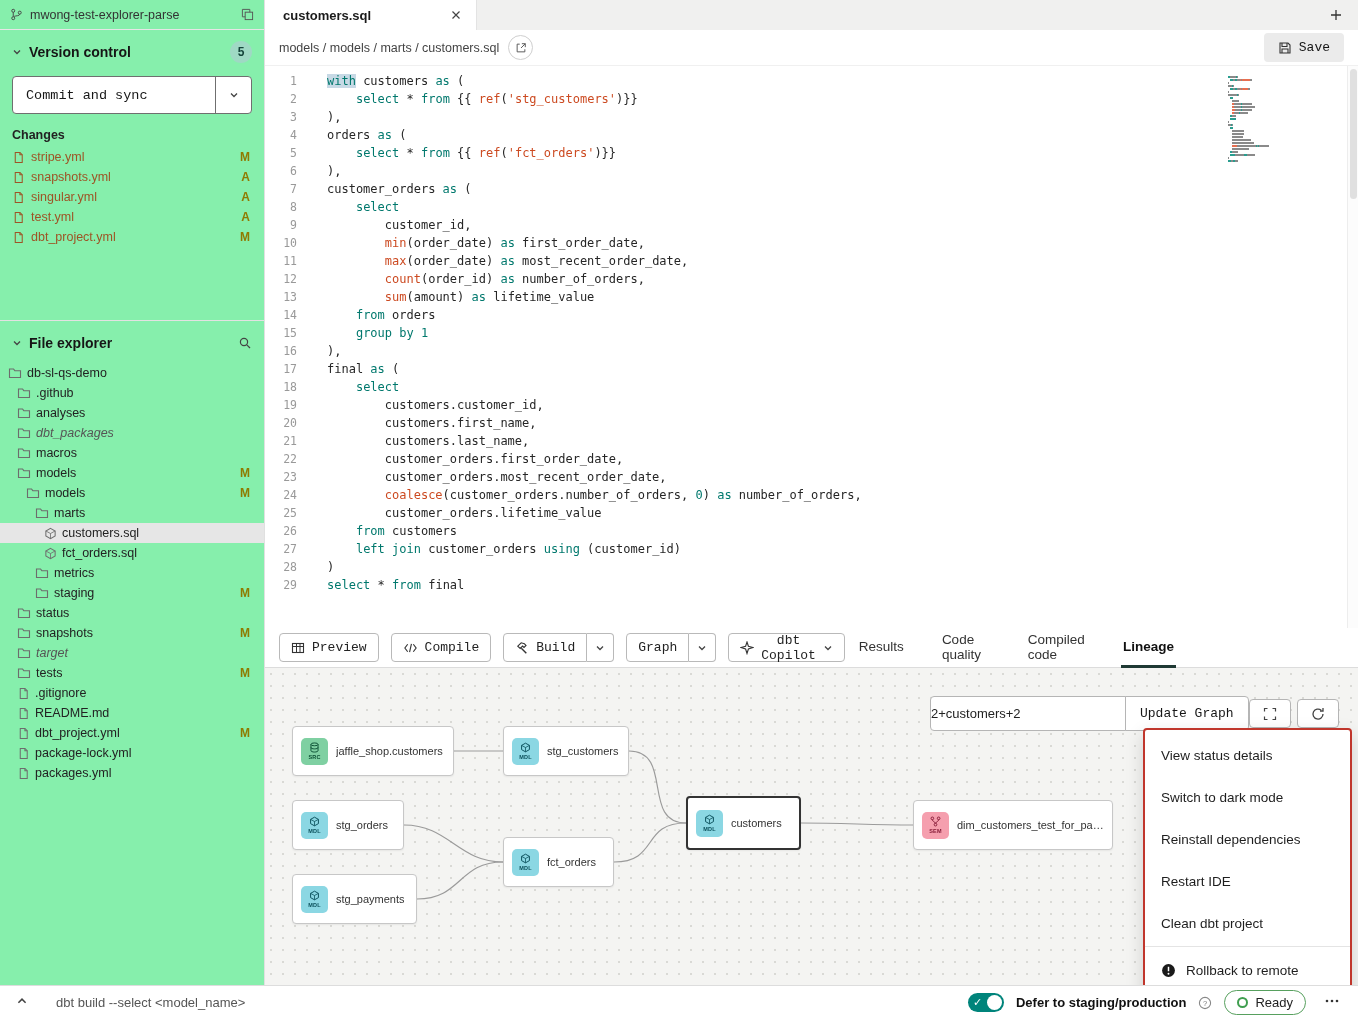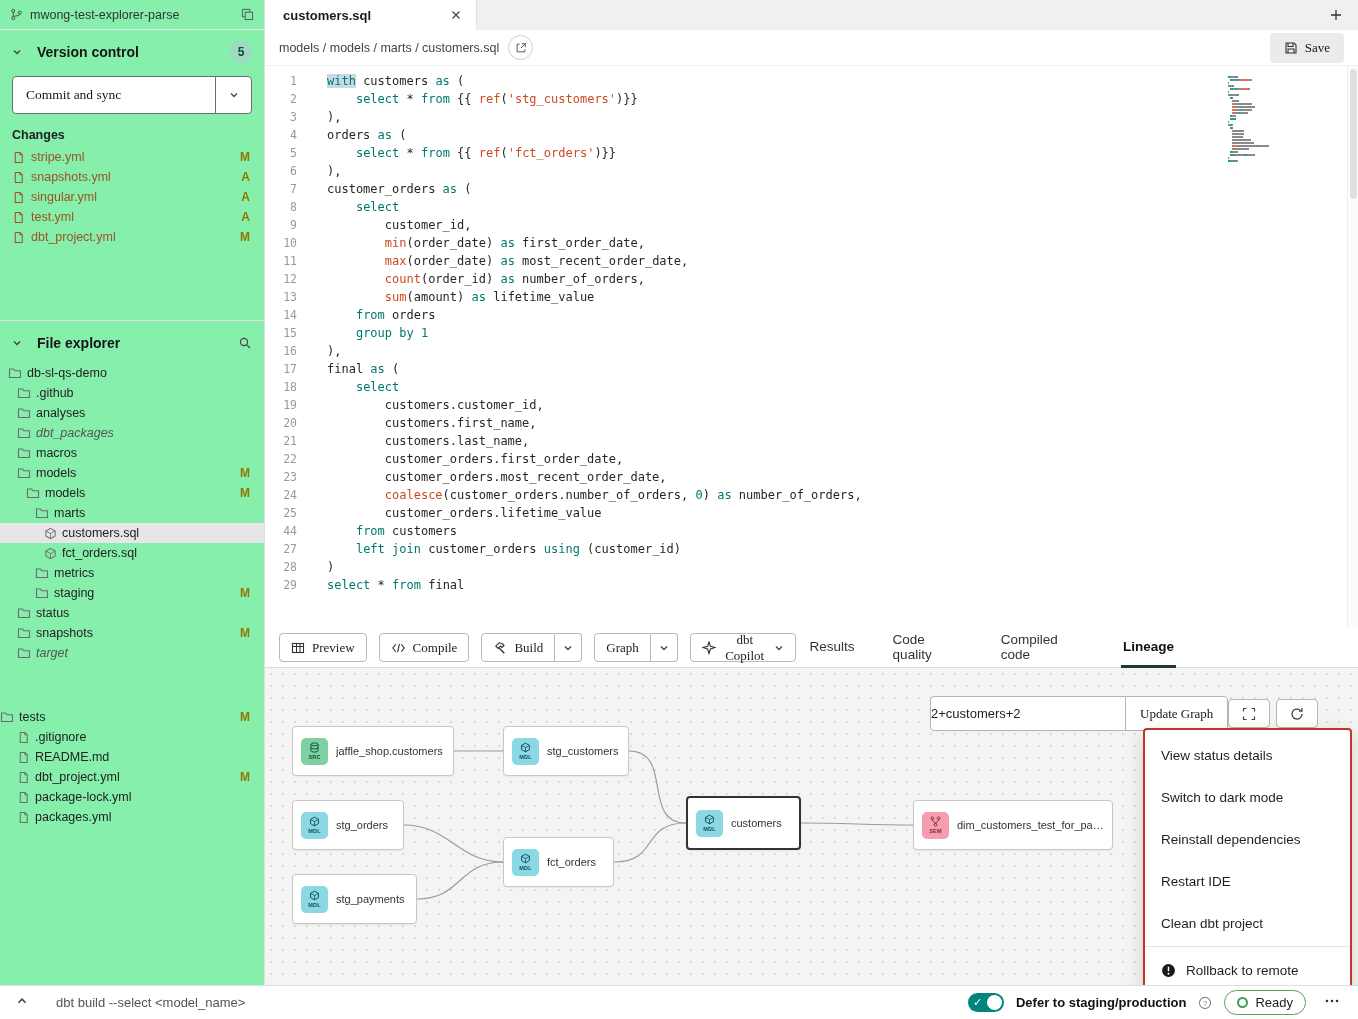--- a/index.html
+++ b/index.html
@@ -3,31 +3,31 @@
 <meta charset="utf-8">
 <style>
   :root{
     --accent:#00847b; --danger:#c0362c; --modified:#8f7a00; --changed_file:#9d5425;
   }
   *{box-sizing:border-box}
   html,body{margin:0;padding:0;background:#fff}
   .app{width:1358px;height:1019px;display:flex;flex-direction:column;overflow:hidden;
        font-family:"Liberation Sans",sans-serif;font-size:13px;color:#1a1a1a;background:#fff;cursor:default}
   .icon{display:inline-flex;align-items:center;justify-content:center;line-height:0}
-  button{font-family:Liberation Serif, serif}
+  button{font-family:Liberation Mono, monospace}
 
   .main-row{display:flex;flex:1;min-height:0}
 
   
   .sidebar{flex:0 0 265px;width:265px;border-right:1px solid #e0e0e0;display:flex;flex-direction:column;background:#86efac}
   .branch-row{flex:0 0 30px;height:30px;display:flex;align-items:center;gap:7px;padding:0 10px;
               border-bottom:1px solid #e6e6e6;font-size:12.5px;color:#333}
   .branch-row .copy{margin-left:auto;cursor:pointer}
   .section-vc{flex:0 0 290px;height:290px;padding-top:8px}
-  .sec-head{height:28px;display:flex;align-items:center;gap:15px;padding:0 12px;font-size:14px;font-weight:bold;color:#161616}
+  .sec-head{height:28px;display:flex;align-items:center;gap:7px;padding:0 12px;font-size:14px;font-weight:bold;color:#161616}
   .vc-badge{margin-left:auto;width:22px;height:22px;border-radius:50%;background:#9fd9c4;color:#14443a;
             font-size:12px;font-weight:bold;display:flex;align-items:center;justify-content:center}
   .commit-wrap{padding:10px 12px 2px}
   .commit-btn{display:flex;width:100%;height:38px;border:1px solid #6f6f6f;border-radius:4px;background:#fff;align-items:stretch;overflow:hidden}
   .commit-main{flex:1;display:flex;align-items:center;padding-left:13px;font-size:13.5px;background:none;border:none;cursor:pointer;color:#161616}
   .commit-chev{width:36px;border:none;border-left:1px solid #6f6f6f;display:flex;align-items:center;justify-content:center;background:none;cursor:pointer}
   .changes-label{padding:12px 12px 5px;font-size:12.5px;font-weight:bold;color:#222}
   .change-row{height:20px;display:flex;align-items:center;gap:6px;padding:0 14px 0 12px;font-size:12.5px;cursor:pointer}
   .change-row .icon{color:var(--changed_file)}
   .change-row .cname{color:var(--changed_file)}
@@ -364,21 +364,21 @@
               <span class="badge">M</span>
             </div>
             <div class="tree-row italic" style="padding-left: 17px;">
               <span class="icon">
                 <svg width="14" height="14" viewBox="0 0 14 14">
                   <path d="M1.5 3h4l1.3 1.7h5.7V11.5h-11z" fill="none" stroke="currentColor" stroke-width="1.1"></path>
                 </svg>
               </span>
               <span class="tname">target</span>
             </div>
-            <div class="tree-row" style=" margin-top: 44px;">
+            <div class="tree-row" style="padding-left: 17px;">
               <span class="icon">
                 <svg width="14" height="14" viewBox="0 0 14 14">
                   <path d="M1.5 3h4l1.3 1.7h5.7V11.5h-11z" fill="none" stroke="currentColor" stroke-width="1.1"></path>
                 </svg>
               </span>
               <span class="tname">tests</span>
               <span class="badge">M</span>
             </div>
             <div class="tree-row" style="padding-left: 17px;">
               <span class="icon">
@@ -488,21 +488,21 @@
             <div class="ln">16</div>
             <div class="ln">17</div>
             <div class="ln">18</div>
             <div class="ln">19</div>
             <div class="ln">20</div>
             <div class="ln">21</div>
             <div class="ln">22</div>
             <div class="ln">23</div>
             <div class="ln">24</div>
             <div class="ln">25</div>
-            <div class="ln">44</div>
+            <div class="ln">26</div>
             <div class="ln">27</div>
             <div class="ln">28</div>
             <div class="ln">29</div>
           </div>
         <div class="code" id="code-lines"><div class="cl"><span class="t-ksel">with</span><span class="t-p"> customers </span><span class="t-k">as</span><span class="t-p"> (</span></div><div class="cl"><span class="t-p">    </span><span class="t-k">select</span><span class="t-p"> * </span><span class="t-k">from</span><span class="t-p"> {{ </span><span class="t-f">ref</span><span class="t-p">(</span><span class="t-s">'stg_customers'</span><span class="t-p">)}}</span></div><div class="cl"><span class="t-p">),</span></div><div class="cl"><span class="t-p">orders </span><span class="t-k">as</span><span class="t-p"> (</span></div><div class="cl"><span class="t-p">    </span><span class="t-k">select</span><span class="t-p"> * </span><span class="t-k">from</span><span class="t-p"> {{ </span><span class="t-f">ref</span><span class="t-p">(</span><span class="t-s">'fct_orders'</span><span class="t-p">)}}</span></div><div class="cl"><span class="t-p">),</span></div><div class="cl"><span class="t-p">customer_orders </span><span class="t-k">as</span><span class="t-p"> (</span></div><div class="cl"><span class="t-p">    </span><span class="t-k">select</span></div><div class="cl"><span class="t-p">        customer_id,</span></div><div class="cl"><span class="t-p">        </span><span class="t-f">min</span><span class="t-p">(order_date) </span><span class="t-k">as</span><span class="t-p"> first_order_date,</span></div><div class="cl"><span class="t-p">        </span><span class="t-f">max</span><span class="t-p">(order_date) </span><span class="t-k">as</span><span class="t-p"> most_recent_order_date,</span></div><div class="cl"><span class="t-p">        </span><span class="t-f">count</span><span class="t-p">(order_id) </span><span class="t-k">as</span><span class="t-p"> number_of_orders,</span></div><div class="cl"><span class="t-p">        </span><span class="t-f">sum</span><span class="t-p">(amount) </span><span class="t-k">as</span><span class="t-p"> lifetime_value</span></div><div class="cl"><span class="t-p">    </span><span class="t-k">from</span><span class="t-p"> orders</span></div><div class="cl"><span class="t-p">    </span><span class="t-k">group by</span><span class="t-p"> </span><span class="t-n">1</span></div><div class="cl"><span class="t-p">),</span></div><div class="cl"><span class="t-p">final </span><span class="t-k">as</span><span class="t-p"> (</span></div><div class="cl"><span class="t-p">    </span><span class="t-k">select</span></div><div class="cl"><span class="t-p">        customers.customer_id,</span></div><div class="cl"><span class="t-p">        customers.first_name,</span></div><div class="cl"><span class="t-p">        customers.last_name,</span></div><div class="cl"><span class="t-p">        customer_orders.first_order_date,</span></div><div class="cl"><span class="t-p">        customer_orders.most_recent_order_date,</span></div><div class="cl"><span class="t-p">        </span><span class="t-f">coalesce</span><span class="t-p">(customer_orders.number_of_orders, </span><span class="t-n">0</span><span class="t-p">) </span><span class="t-k">as</span><span class="t-p"> number_of_orders,</span></div><div class="cl"><span class="t-p">        customer_orders.lifetime_value</span></div><div class="cl"><span class="t-p">    </span><span class="t-k">from</span><span class="t-p"> customers</span></div><div class="cl"><span class="t-p">    </span><span class="t-k">left join</span><span class="t-p"> customer_orders </span><span class="t-k">using</span><span class="t-p"> (customer_id)</span></div><div class="cl"><span class="t-p">)</span></div><div class="cl"><span class="t-k">select</span><span class="t-p"> * </span><span class="t-k">from</span><span class="t-p"> final</span></div></div>
         <div class="minimap" id="minimap">
             <div class="mm-line">
               <span class="mm-k" style="width: 2.2px;"></span>
               <span class="mm-p" style="width: 6.05px;"></span>
               <span class="mm-k" style="width: 1.1px;"></span>

